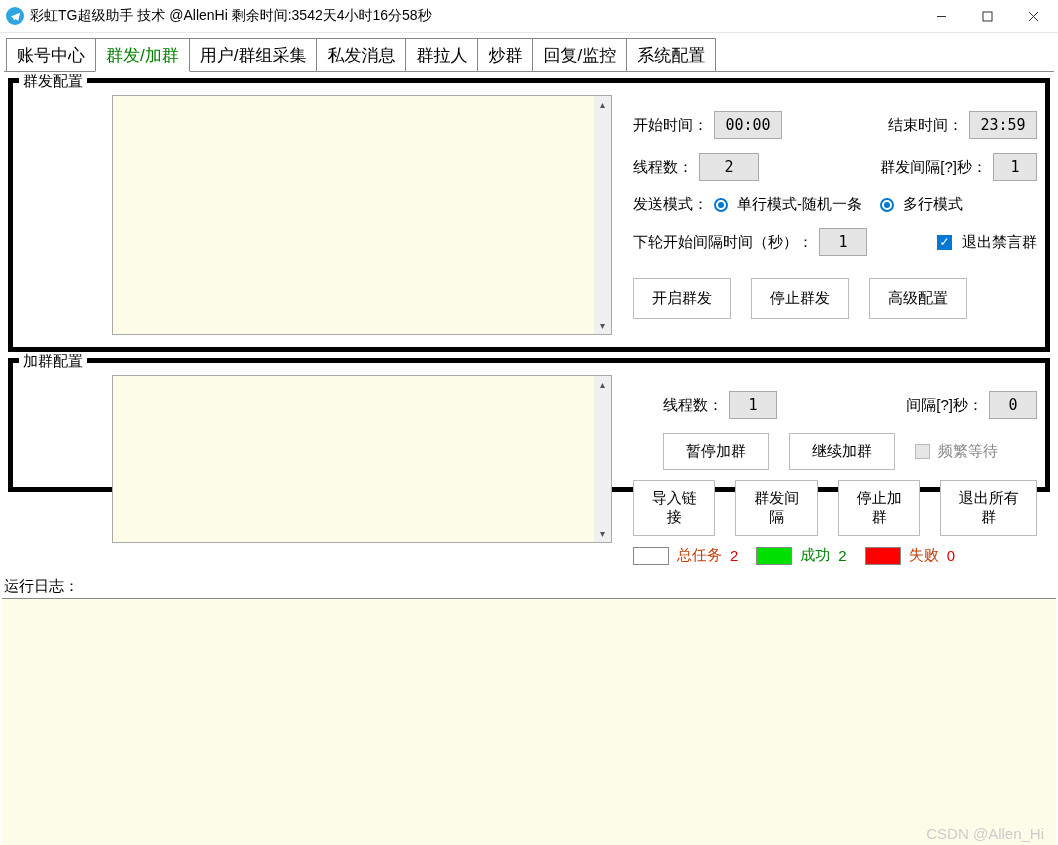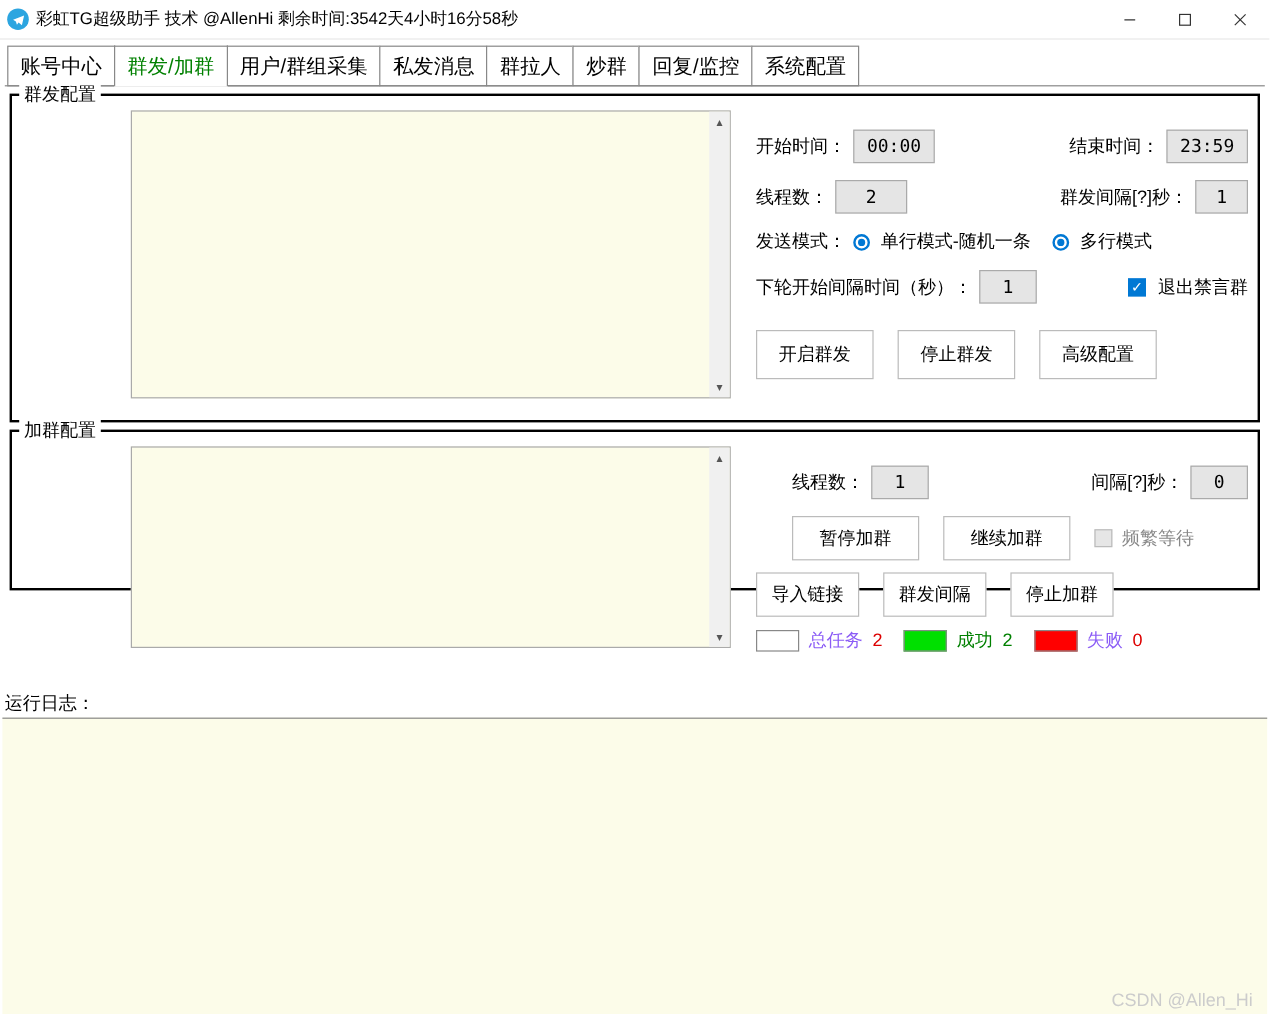--- a/index.html
+++ b/index.html
@@ -12,21 +12,21 @@
     .win-controls { margin-left: auto; display: flex; }
     .win-btn { width: 46px; height: 32px; display: flex; align-items: center; justify-content: center; color: #333; font-size: 14px; }
     .win-btn svg { width: 11px; height: 11px; stroke: #333; stroke-width: 1; fill: none; }
 
     .tabs { display: flex; padding: 4px 0 0 6px; }
     .tab { padding: 5px 10px 4px; border: 1px solid #888; background: #fff; margin-right: -1px; font-size: 17px; color: #000; position: relative; top: 1px; }
     .tab.active { color: #008000; border-bottom-color: #fff; z-index: 2; }
 
     .content { border-top: 1px solid #888; margin: 0 4px; height: 502px; position: relative; }
 
-    .groupbox { border: 2px solid #000000; margin: 6px 4px 4px; position: relative; padding: 1px; }
+    .groupbox { border: 5px solid #000000; margin: 6px 4px 4px; position: relative; padding: 1px; }
     .groupbox .legend { position: absolute; top: -11px; left: 6px; background: #fff; padding: 0 4px; font-size: 15px; }
 
     .gb1 { height: 274px; }
     .gb2 { height: 134px; }
 
     .pale-area { background: #fcfce9; border: 1px solid #aaa; position: absolute; left: 99px; top: 12px; width: 500px; }
     .gb1 .pale-area { height: 240px; }
     .gb2 .pale-area { height: 168px; }
     .pale-scroll { position: absolute; right: 0; top: 0; bottom: 0; width: 17px; background: #f0f0f0; display: flex; flex-direction: column; }
     .pale-scroll .arrow { height: 17px; display: flex; align-items: center; justify-content: center; color: #555; font-size: 10px; }
@@ -44,21 +44,21 @@
     .checkbox.disabled { background: #e6e6e6; border-color: #bbb; }
     .btn { border: 1px solid #bbb; background: #fff; padding: 10px 18px; font-size: 15px; }
     .btn-row { display: flex; gap: 20px; margin-top: 8px; }
     .btn.sm { padding: 8px 12px; }
 
     .stats-row { display: flex; align-items: center; gap: 8px; font-size: 15px; margin-top: 10px; }
     .swatch { width: 36px; height: 18px; border: 1px solid #888; }
     .swatch.white { background: #fff; }
     .swatch.green { background: #00e000; }
     .swatch.red { background: #ff0000; }
-    .stat-label { color: #8b5cf6; }
+    .stat-label { color: #c2410c; }
     .stat-val { color: #d00; margin-right: 10px; }
     .stat-label.g, .stat-val.g { color: #008000; }
 
     .log-label { margin: 4px 4px 2px; font-size: 15px; }
     .log-area { margin: 0 2px 2px; height: 254px; background: #fcfce9; border-top: 1px solid #888; position: relative; }
     .watermark { position: absolute; right: 12px; bottom: 10px; color: #ccc; font-size: 15px; }
 
     .disabled-lbl { color: #888; }
     .spacer { flex: 1; }
   </style>
@@ -174,20 +174,21 @@
         <button class="btn sm" style="padding:8px 22px">继续加群</button>
         <span style="display:flex;align-items:center;gap:4px">
           <span class="checkbox disabled"></span>
           <span class="disabled-lbl">频繁等待</span>
         </span>
       </div>
       <div class="btn-row" style="margin-top:10px">
         <button class="btn sm">导入链接</button>
         <button class="btn sm">群发间隔</button>
         <button class="btn sm">停止加群</button>
+        <button class="btn sm">退出所有群</button>
       </div>
       <div class="stats-row">
         <span class="swatch white"></span>
         <span class="stat-label">总任务</span>
         <span class="stat-val">2</span>
         <span class="swatch green"></span>
         <span class="stat-label g">成功</span>
         <span class="stat-val g">2</span>
         <span class="swatch red"></span>
         <span class="stat-label">失败</span>

